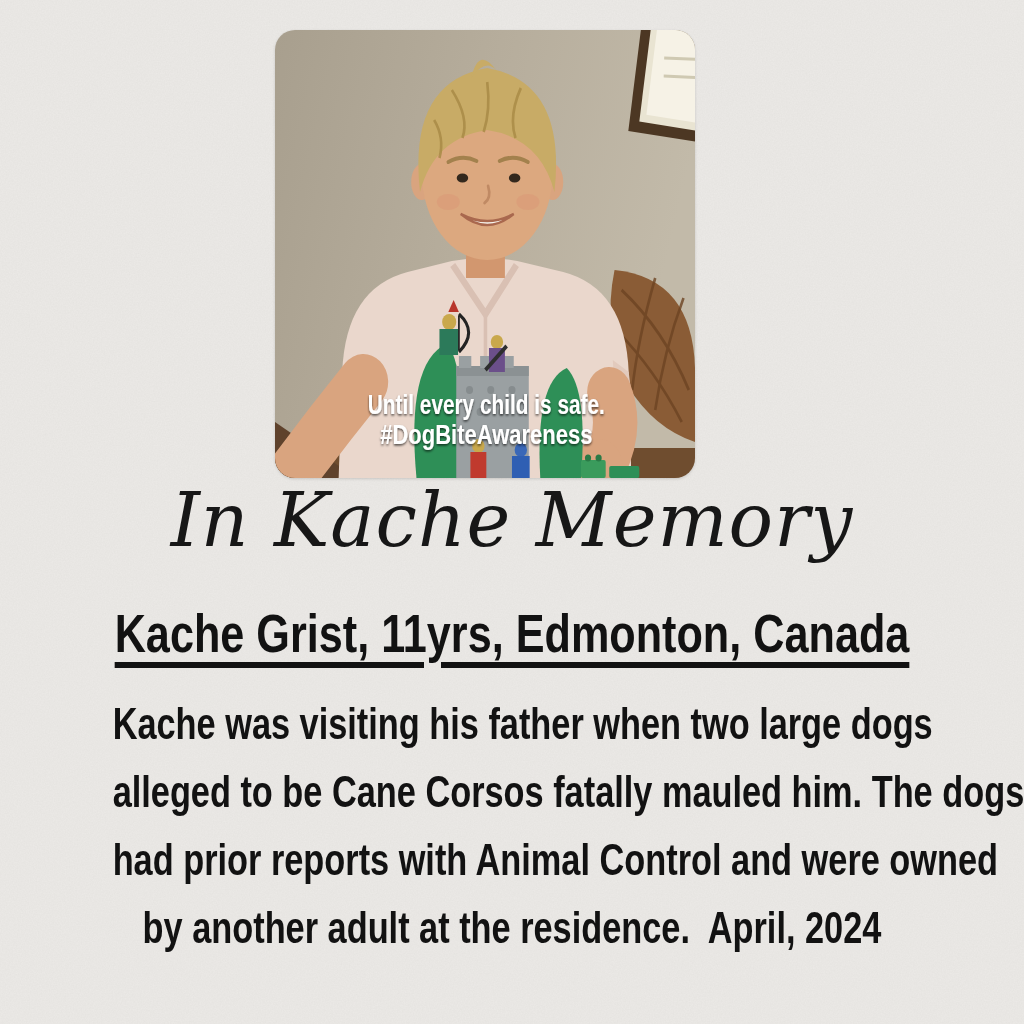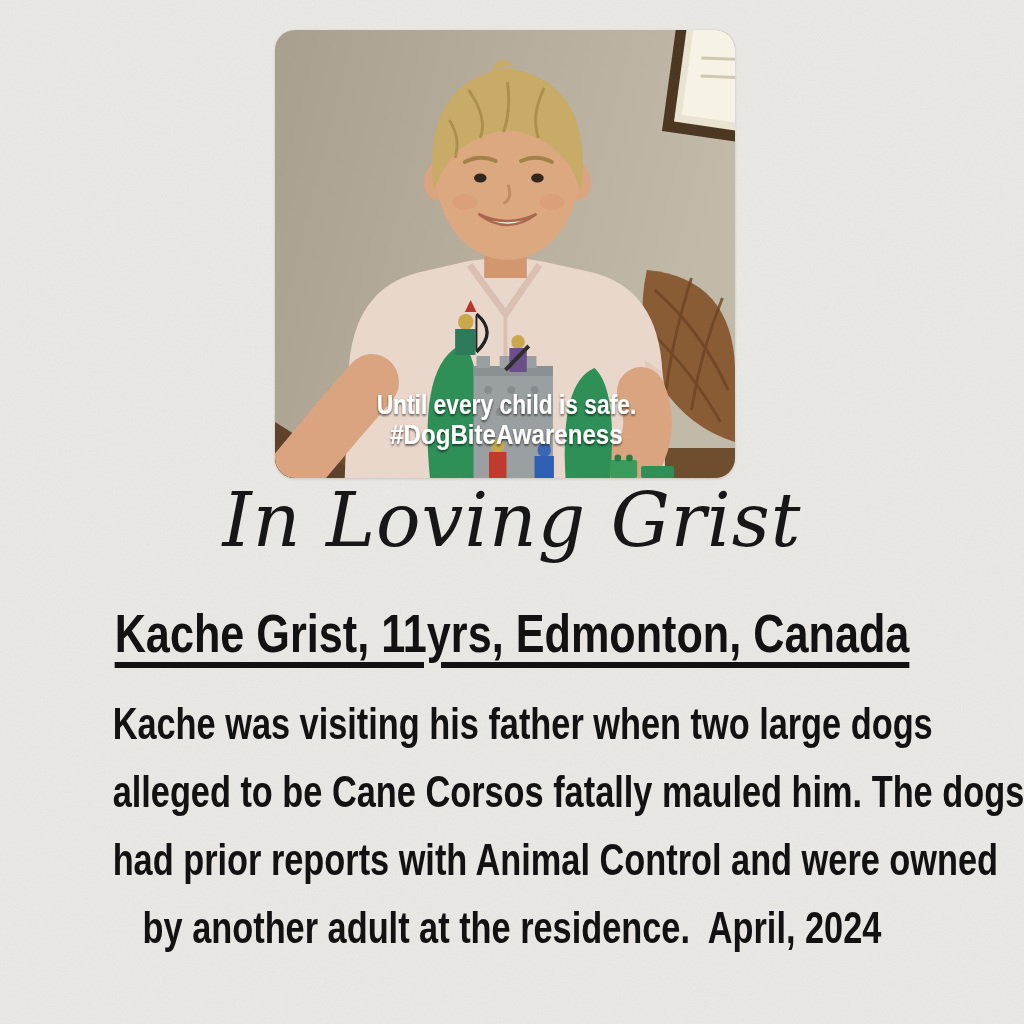--- a/index.html
+++ b/index.html
@@ -6,21 +6,21 @@
   body {
     width:1024px; height:1024px;
     background:#eceae7;
     font-family:"Liberation Sans", sans-serif;
     overflow:hidden;
   }
   .canvas { position:relative; width:1024px; height:1024px; background:#eceae7; }
   .noise { position:absolute; left:0; top:0; z-index:0; pointer-events:none; }
 
   .photo {
-    position:absolute; left:275px; top:30px; width:460px; height:448px;
+    position:absolute; left:275px; top:30px; width:420px; height:448px;
     border-radius:20px; overflow:hidden; margin:0; z-index:1;
     box-shadow:0 1px 3px rgba(0,0,0,0.15);
   }
   .photo svg { display:block; width:100%; height:100%; }
 
   .script {
     position:absolute; top:478px; left:0; width:100%; margin:0; z-index:1;
     text-align:center;
     font-family:"DejaVu Serif", serif; font-style:italic; font-weight:400;
     font-size:74px; line-height:1.15; letter-spacing:1px;
@@ -187,21 +187,21 @@
         <circle cx="366" cy="428" r="3.5" fill="#2a7a46"></circle>
       </g>
 
       <g filter="url(#capShadow)">
         <text class="overlay-caption" x="239" y="384" text-anchor="middle" font-size="28" fill="#ffffff" textLength="268" lengthAdjust="spacingAndGlyphs">Until every child is safe.</text>
         <text class="overlay-caption" x="239" y="414" text-anchor="middle" font-size="28" fill="#ffffff" textLength="240" lengthAdjust="spacingAndGlyphs">#DogBiteAwareness</text>
       </g>
     </svg>
   </figure>
 
-  <h2 class="script">In Loving Grist</h2>
+  <h2 class="script">In Kache Memory</h2>
 
   <h1 class="heading">Kache Grist, 11yrs, Edmonton, Canada</h1>
 
   <div class="bodytext">
     <p>Kache was visiting his father when two large dogs</p>
     <p>alleged to be Cane Corsos fatally mauled him. The dogs</p>
     <p>had prior reports with Animal Control and were owned</p>
     <p>by another adult at the residence.  April, 2024</p>
   </div>
 

